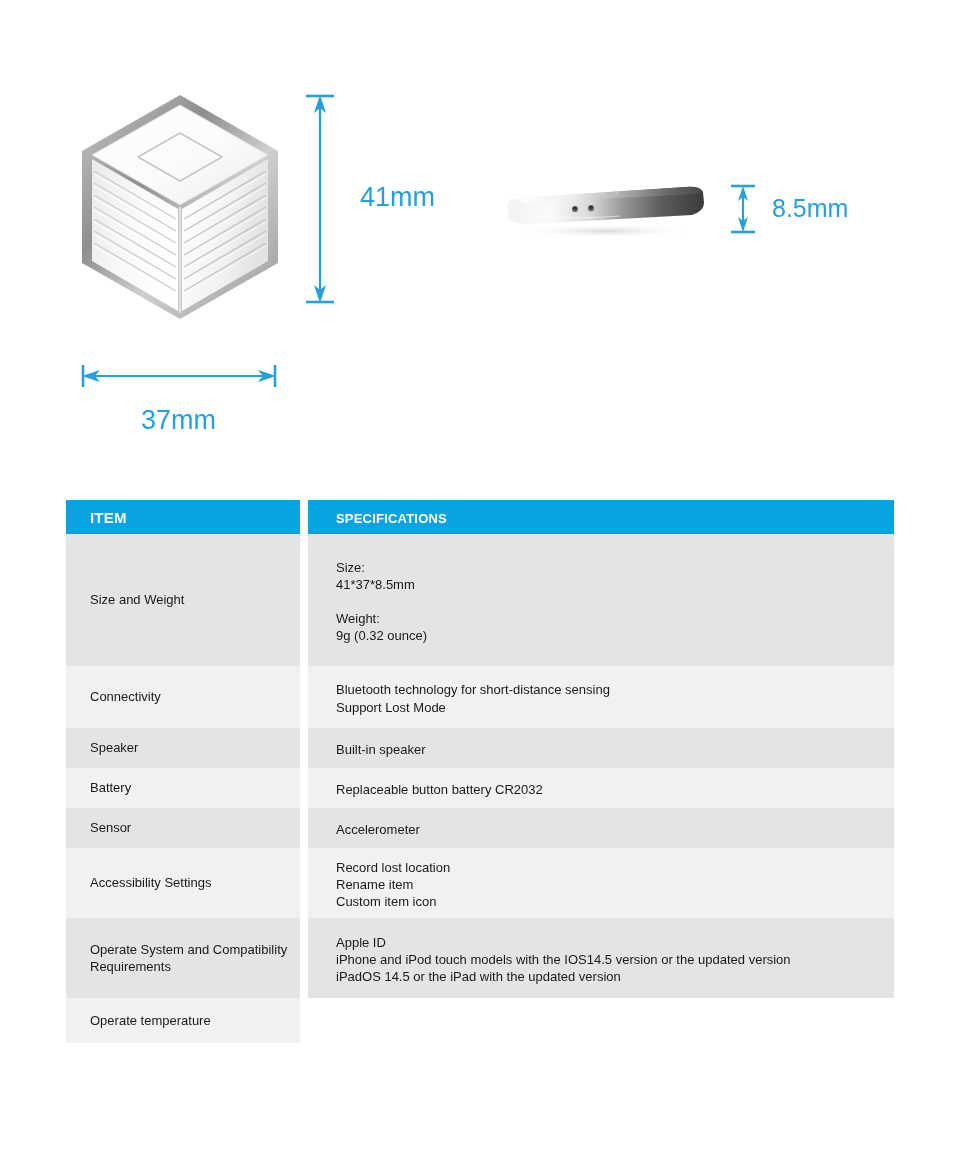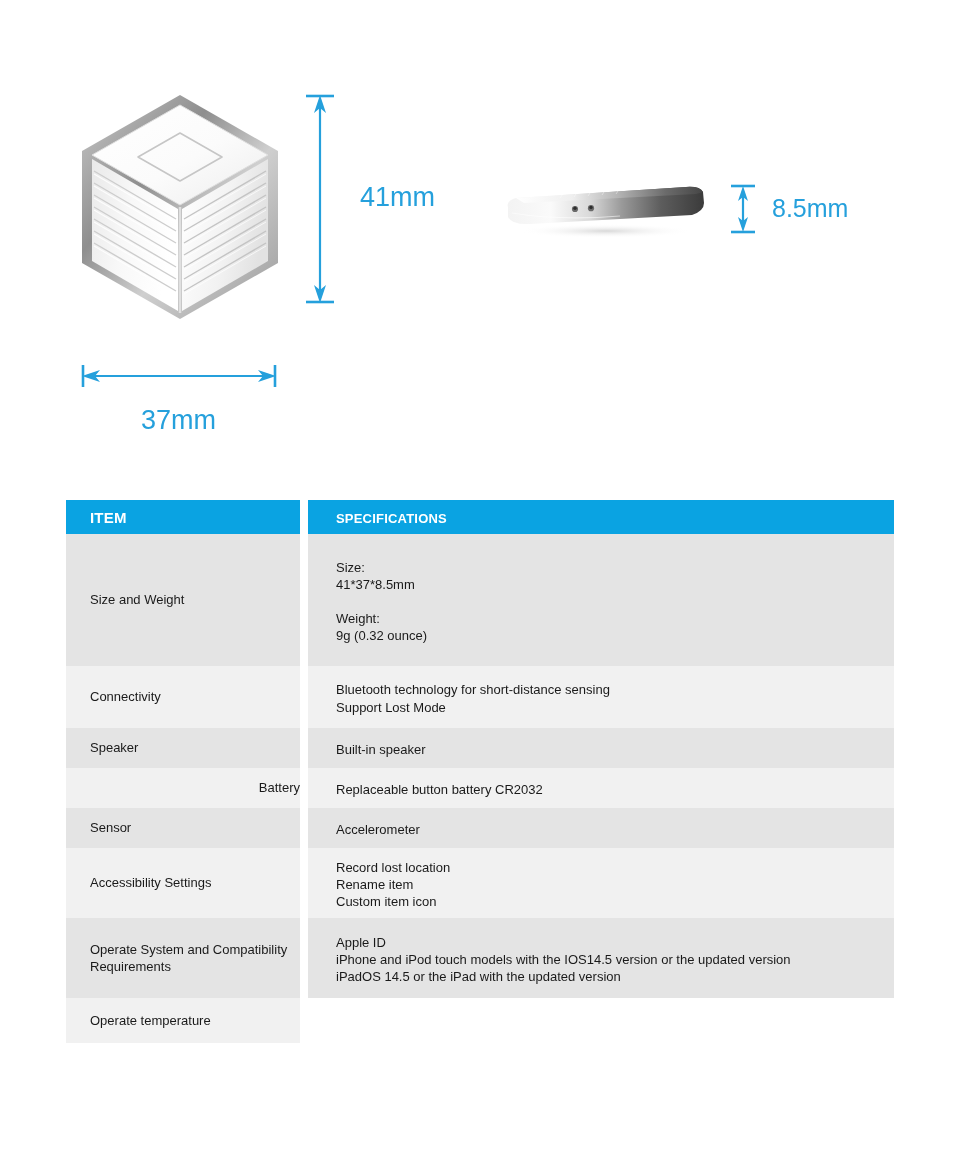--- a/index.html
+++ b/index.html
@@ -320,21 +320,21 @@
       </div>
       <div class="table-row body-row">
         <div class="col-item" style="height: 40px;">
           <span class="cell-text">Speaker</span>
         </div>
         <div class="col-spec" style="height: 40px;">
           <span class="cell-text">Built-in speaker</span>
         </div>
       </div>
       <div class="table-row body-row alt">
-        <div class="col-item" style="height: 40px; justify-content: flex-end;">
+        <div class="col-item" style="height: 40px;">
           <span class="cell-text">Battery</span>
         </div>
         <div class="col-spec" style="height: 40px;">
           <span class="cell-text">Replaceable button battery CR2032</span>
         </div>
       </div>
       <div class="table-row body-row">
         <div class="col-item" style="height: 40px;">
           <span class="cell-text">Sensor</span>
         </div>

